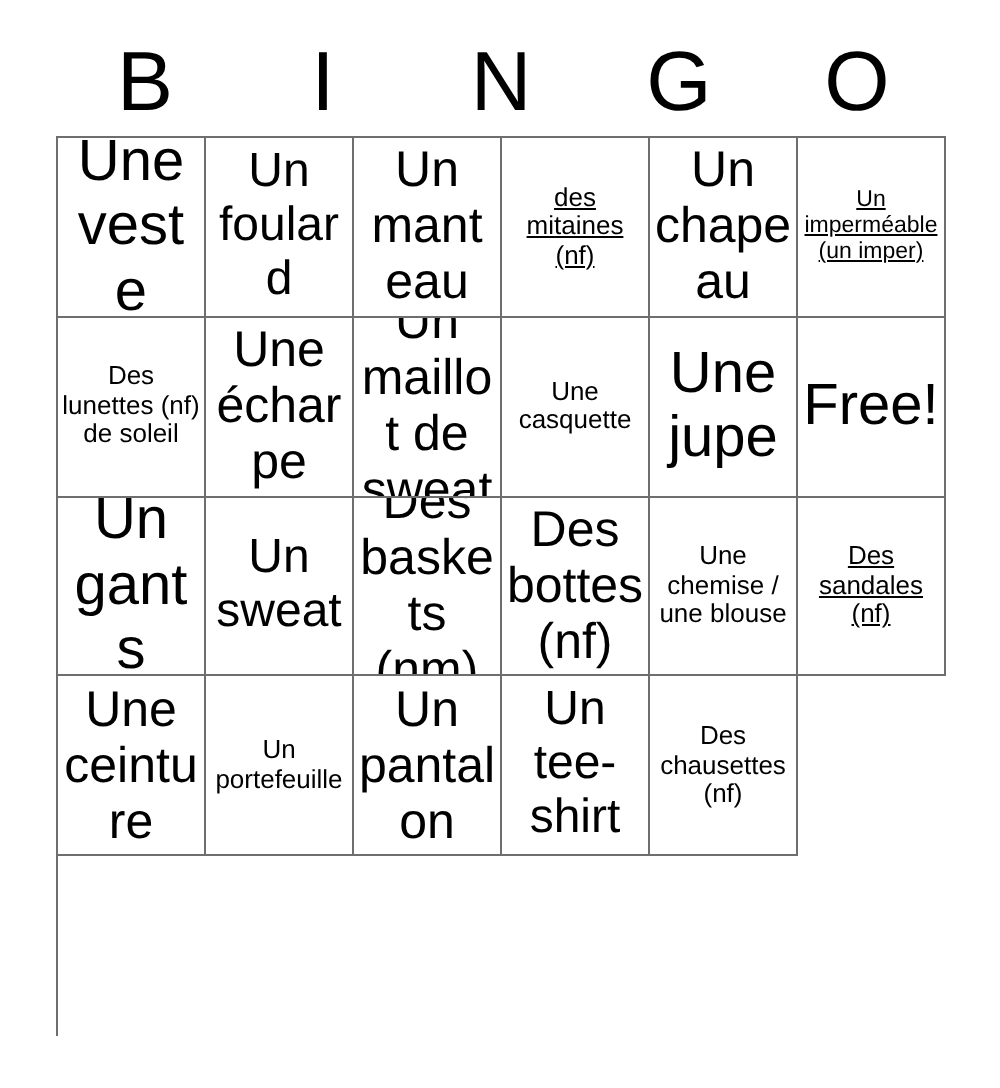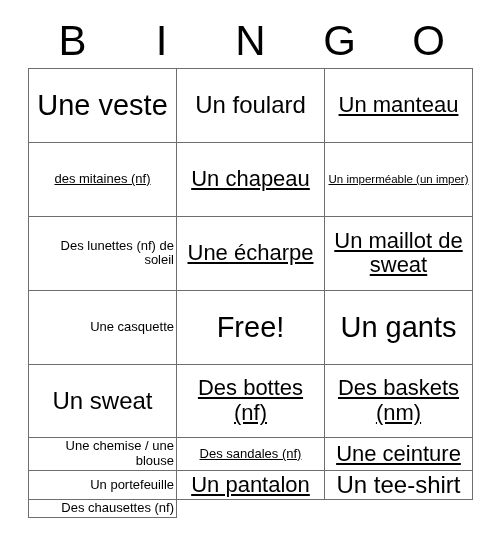--- a/index.html
+++ b/index.html
@@ -42,21 +42,21 @@
     font-family: "Liberation Sans", sans-serif;
   }
   
   #grid {
     position: absolute;
     left: 28px;
     top: 68px;
     width: 445px;
     height: 450px;
     display: grid;
-    grid-template-columns: repeat(3, 1fr);
+    grid-template-columns: repeat(6, 1fr);
     grid-template-rows: repeat(5, 1fr);
     border-top: 1.5px solid #6e6e6e;
     border-left: 1.5px solid #6e6e6e;
     box-sizing: border-box;
     background: #ffffff;
   }
   .cell {
     border-right: 1.5px solid #6e6e6e;
     border-bottom: 1.5px solid #6e6e6e;
     box-sizing: border-box;
@@ -72,23 +72,23 @@
     display: block;
     width: 100%;
     line-height: 1.12;
     word-wrap: break-word;
     font-family: "Liberation Sans", sans-serif;
     color: #000000;
   }
   
   .fs-xl .cell-text { font-size: 29px; }
   .fs-lg .cell-text { font-size: 24px; }
-  .fs-md .cell-text { font-size: 22px; text-decoration: underline; }
+  .fs-md .cell-text { font-size: 25px; }
   .fs-sm .cell-text { font-size: 13px; text-decoration: underline; }
-  .fs-xs .cell-text { font-size: 13px; text-align: right; }
+  .fs-xs .cell-text { font-size: 13px; }
   .fs-xxs .cell-text { font-size: 11.5px; text-decoration: underline; }
 </style>
 </head>
 <body>
 
 <div id="card">
 
   <div id="header-row">
     <div class="header-letter">B</div>
     <div class="header-letter">I</div>
@@ -125,34 +125,37 @@
         <span class="cell-text">Une écharpe</span>
       </div>
     <div class="cell fs-md">
         <span class="cell-text">Un maillot de sweat</span>
       </div>
 
     <div class="cell fs-xs">
         <span class="cell-text">Une casquette</span>
       </div>
     <div class="cell fs-xl">
+        <span class="cell-text">Une jupe</span>
+      </div>
+    <div class="cell fs-xl">
         <span class="cell-text">Free!</span>
       </div>
     <div class="cell fs-xl">
         <span class="cell-text">Un gants</span>
       </div>
     <div class="cell fs-lg">
         <span class="cell-text">Un sweat</span>
       </div>
 
     <div class="cell fs-md">
-        <span class="cell-text">Des bottes (nf)</span>
+        <span class="cell-text">Des baskets (nm)</span>
       </div>
     <div class="cell fs-md">
-        <span class="cell-text">Des baskets (nm)</span>
+        <span class="cell-text">Des bottes (nf)</span>
       </div>
     <div class="cell fs-xs">
         <span class="cell-text">Une chemise / une blouse</span>
       </div>
     <div class="cell fs-sm">
         <span class="cell-text">Des sandales (nf)</span>
       </div>
     <div class="cell fs-md">
         <span class="cell-text">Une ceinture</span>
       </div>

